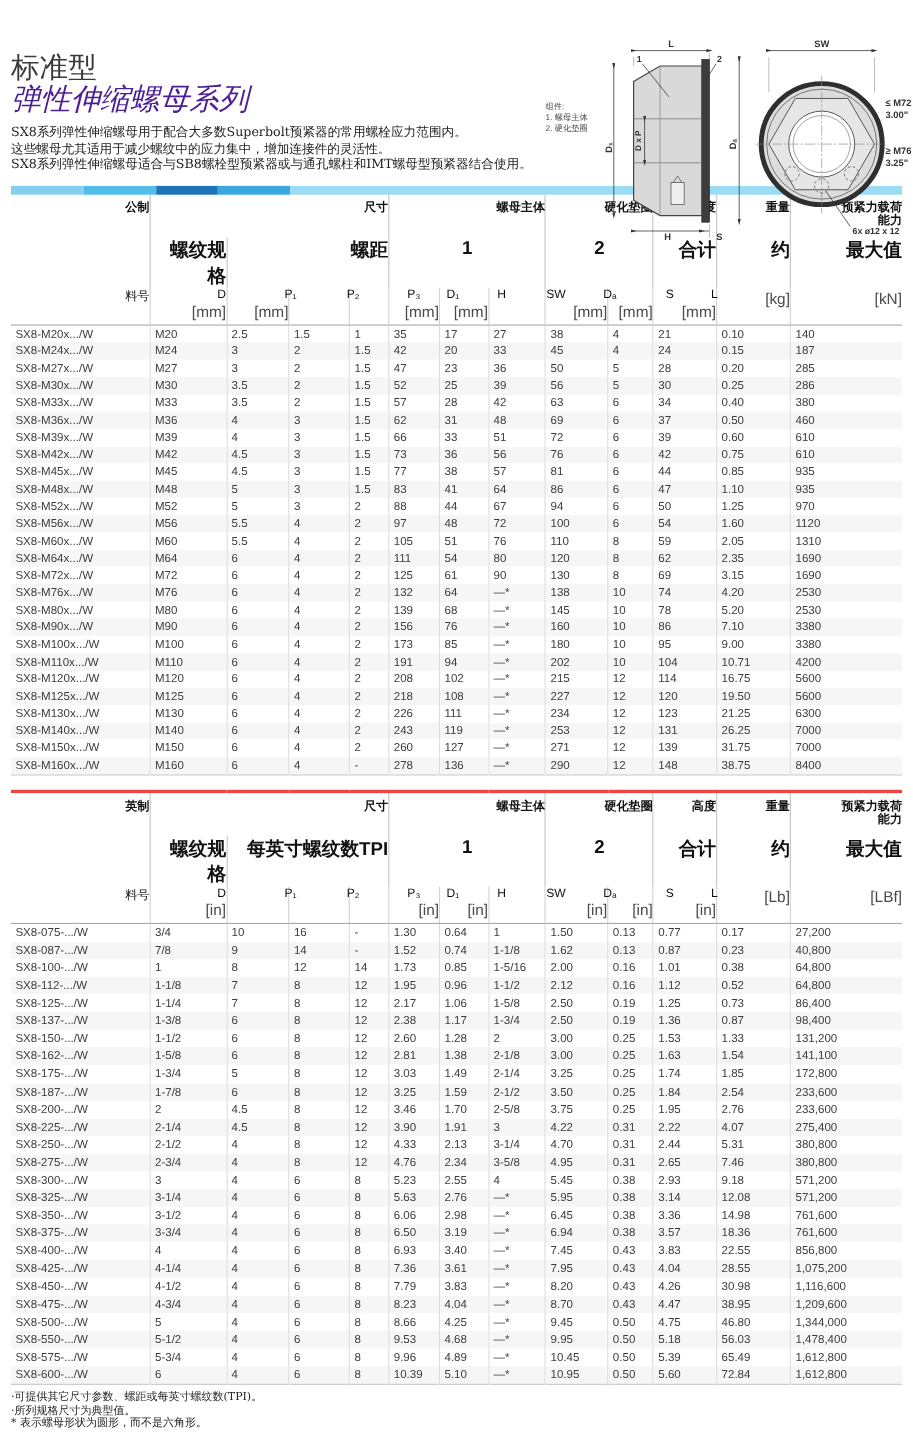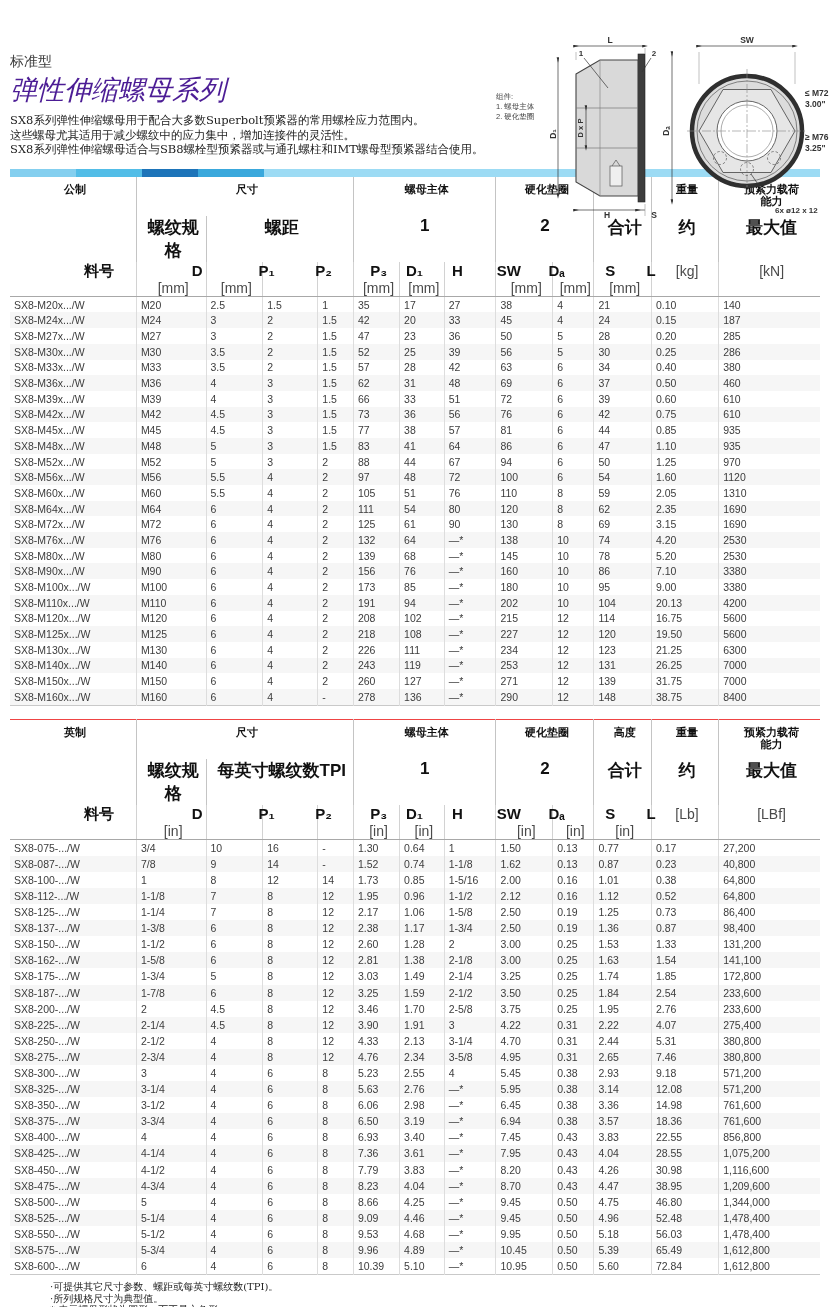--- a/index.html
+++ b/index.html
@@ -1,53 +1,53 @@
 <!DOCTYPE html>
 <html><head>
 <meta charset="utf-8">
 <style>
   html,body{margin:0;padding:0;background:#fff;}
   .page{position:relative;width:830px;height:1307px;background:#fff;overflow:hidden;
         font-family:"Liberation Sans",sans-serif;color:#333;}
   
   .title-block{margin:50px 0 0 10px;}
   .title-block h1{margin:0;font-size:44px;line-height:44px;font-weight:300;letter-spacing:1px;color:#3a3a3a;}
-  .title-block .sub1{margin:9px 0 0 0;font-size:14px;line-height:22px;font-weight:400;color:#3a3a3a;}
+  .title-block .sub1{margin:9px 0 0 0;font-size:26px;line-height:22px;font-weight:400;color:#3a3a3a;}
   .title-block .sub2{margin:4px 0 0 0;font-size:27px;line-height:28px;font-weight:400;color:#4c1d95;font-style:italic;}
   .desc{margin:9px 0 0 10px;font-family:"DejaVu Serif","Liberation Serif",serif;}
   .desc p{margin:0;font-size:11.5px;line-height:14.6px;color:#222;}
   
   .drawings{position:absolute;top:34px;right:0;display:flex;align-items:flex-start;}
   .components-note{width:54px;margin-top:58px;font-size:7.5px;line-height:10px;color:#444;}
   .drawing-svg text{fill:#333;font-family:"Liberation Sans",sans-serif;}
   
   .accent-bar{margin:12px 10px 0 10px;height:8px;display:flex;}
   .accent-bar span{display:block;height:8px;}
   
   .spec-table{width:810px;margin:0 10px;border-collapse:collapse;table-layout:fixed;
               border-bottom:1px solid #c9c9c9;}
-  .spec-table thead th{text-align:center;vertical-align:top;padding:0 0 0 4px;font-weight:bold;color:#111;}
+  .spec-table thead th{text-align:right;vertical-align:top;padding:0 0 0 4px;font-weight:bold;color:#111;}
   .spec-table tr.h1 th{height:33px;padding-top:6px;font-size:11px;line-height:12.5px;}
   .spec-table tr.h2 th{height:20px;font-size:17px;}
   .spec-table tr.hcols th{height:33px;border-bottom:1px solid #a8a8a8;}
   .spec-table tr.hcols th{border-left:1px solid #d2d2d2;}
   .spec-table tr.hcols th:first-child{border-left:none;}
-  .cl{font-size:15px;font-weight:bold;color:#111;margin-left:48px;}
+  .cl{font-size:11px;font-weight:normal;color:#111;margin-left:48px;}
   .cu{font-size:14px;font-weight:normal;color:#4a4a4a;margin-top:1px;}
   .bl{border-left:1px solid #c4c4c4;}
   .ctr{text-align:center !important;padding-left:0 !important;}
   .spec-table tbody td{font-size:10.5px;color:#3c3c3c;height:15.7px;line-height:12px;
                        padding:0 0 0 4px;border-left:1px solid #ddd;white-space:nowrap;overflow:hidden;}
   .spec-table tbody td:first-child{border-left:none;}
   .spec-table tbody tr:nth-child(even){background:#f6f6f6;}
-  .imperial{margin-top:13px;border-top:1px solid #ef4444;}
+  .imperial{margin-top:13px;border-top:3px solid #ef4444;}
   .imperial tbody td{height:16.1px;}
   
   .footnotes{margin:6px 0 0 10px;font-family:"DejaVu Serif","Liberation Serif",serif;}
-  .footnotes div{font-size:10px;line-height:11.5px;color:#222;margin-left:40px;}
+  .footnotes div{font-size:10px;line-height:11.5px;color:#222;}
 </style>
 </head>
 <body>
 
 <div class="page">
 
   <div class="drawings">
     <div class="components-note">
       <div>组件:</div>
       <div>1. 螺母主体</div>
@@ -527,21 +527,21 @@
           <td>M110</td>
           <td>6</td>
           <td>4</td>
           <td>2</td>
           <td>191</td>
           <td>94</td>
           <td>—*</td>
           <td>202</td>
           <td>10</td>
           <td>104</td>
-          <td>20.13</td>
+          <td>10.71</td>
           <td>4200</td>
         </tr>
         <tr>
           <td>SX8-M120x.../W</td>
           <td>M120</td>
           <td>6</td>
           <td>4</td>
           <td>2</td>
           <td>208</td>
           <td>102</td>
@@ -1063,35 +1063,20 @@
           <td>8.66</td>
           <td>4.25</td>
           <td>—*</td>
           <td>9.45</td>
           <td>0.50</td>
           <td>4.75</td>
           <td>46.80</td>
           <td>1,344,000</td>
         </tr>
         <tr>
-          <td>SX8-525-.../W</td>
-          <td>5-1/4</td>
-          <td>4</td>
-          <td>6</td>
-          <td>8</td>
-          <td>9.09</td>
-          <td>4.46</td>
-          <td>—*</td>
-          <td>9.45</td>
-          <td>0.50</td>
-          <td>4.96</td>
-          <td>52.48</td>
-          <td>1,478,400</td>
-        </tr>
-        <tr>
           <td>SX8-550-.../W</td>
           <td>5-1/2</td>
           <td>4</td>
           <td>6</td>
           <td>8</td>
           <td>9.53</td>
           <td>4.68</td>
           <td>—*</td>
           <td>9.95</td>
           <td>0.50</td>

